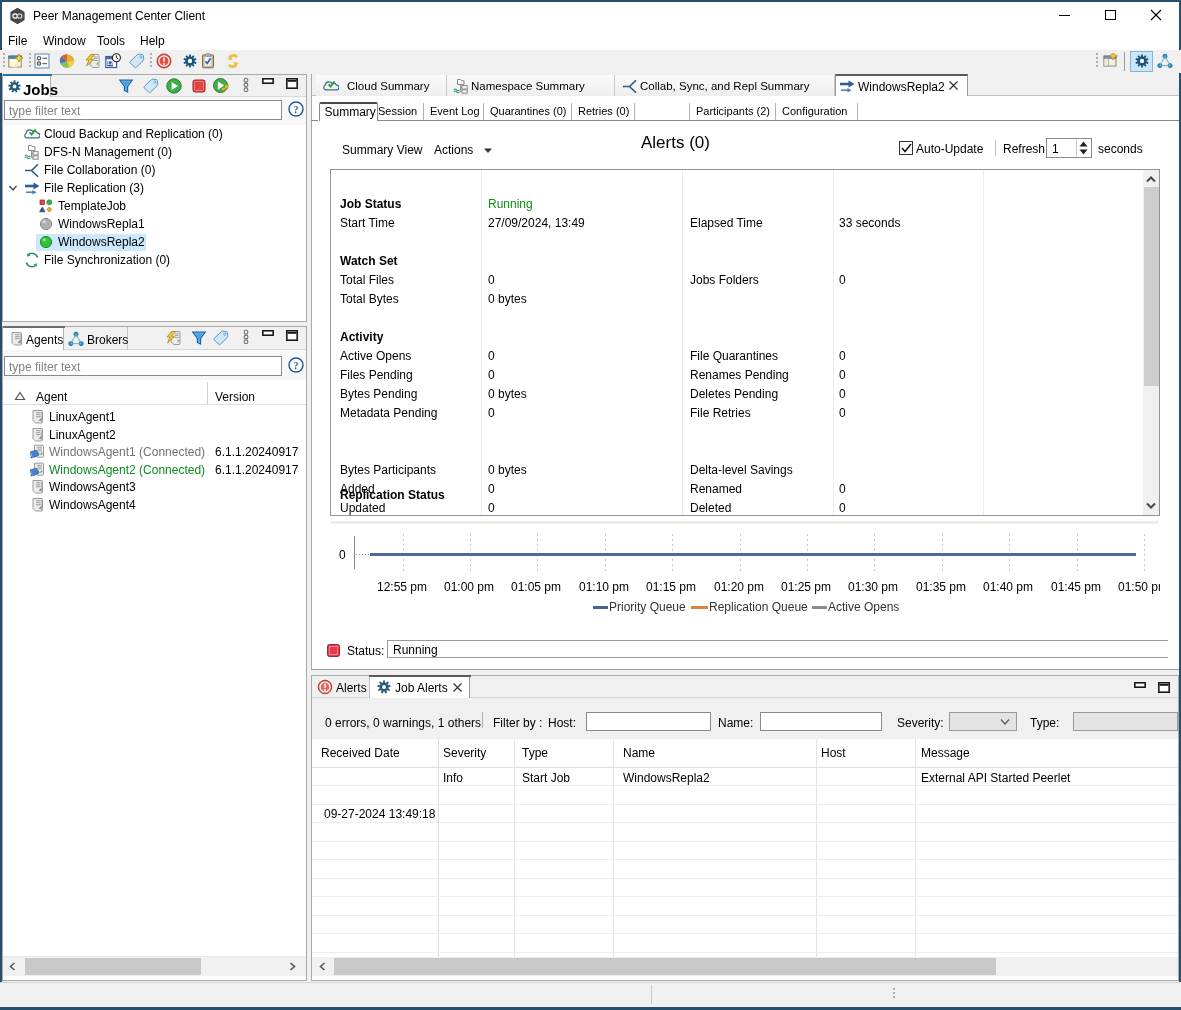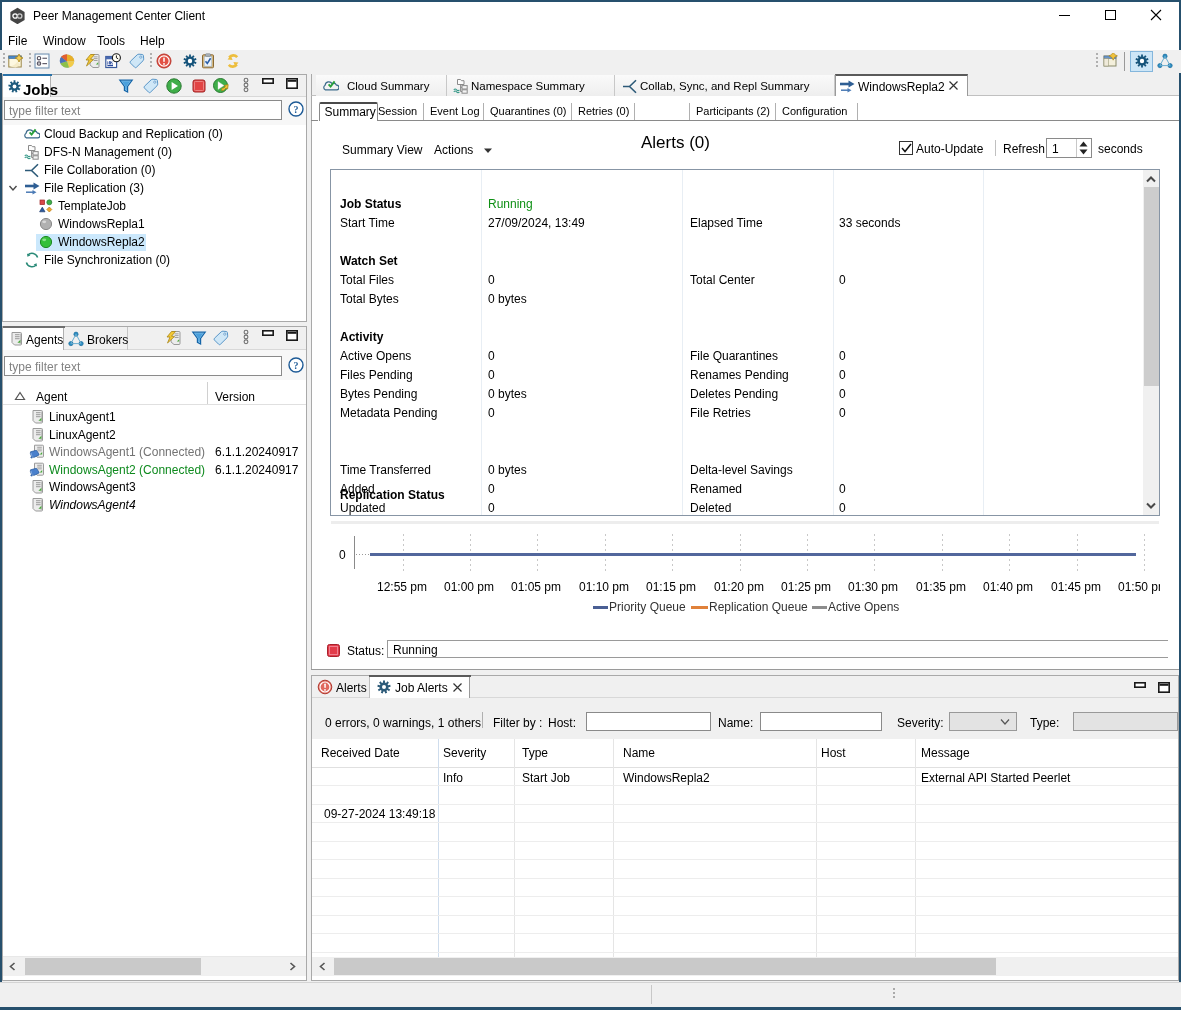--- a/index.html
+++ b/index.html
@@ -340,21 +340,21 @@
     </svg>
 <div class="abs" style="left:49px;top:480px;white-space:nowrap;color:#000;">WindowsAgent3</div>
 <svg class="abs" style="left:29px;top:497px;" width="16" height="16" viewBox="0 0 16 16">
       <path d="M4 1.5 h8.5 a1 1 0 0 1 1 1 v10.5 a1 1 0 0 1 -1 1 h-6 l-2.5 -2.5 Z" fill="#ececec" stroke="#9a9a9a"></path>
 <path d="M12.5 2.5 v10.5 h-1.5" fill="none" stroke="#c0c0c0"></path>
 <rect x="7" y="3.2" width="4.6" height="1" fill="#9a9a9a"></rect>
 <rect x="7" y="5.2" width="4.6" height="1" fill="#9a9a9a"></rect>
 <rect x="7" y="7.2" width="4.6" height="1" fill="#9a9a9a"></rect>
 <path d="M9.4 11.8 L12.4 11.8 L12.4 8.8 Z" fill="#4aa83c"></path>
     </svg>
-<div class="abs" style="left:49px;top:498px;white-space:nowrap;color:#000;font-style:italic;">WindowsAgent4</div>
+<div class="abs" style="left:49px;top:498px;white-space:nowrap;color:#000;">WindowsAgent4</div>
 <div class="abs" style="left:3px;top:956px;width:303px;height:1px;background:#e8e8e8;"></div>
 <div class="abs" style="left:3px;top:957px;width:303px;height:19px;background:#f0f0f0;"></div>
 <svg class="abs" style="left:8px;top:962px;" width="9" height="9" viewBox="0 0 9 9">
       <path d="M6.5 1 L2.5 4.5 L6.5 8" stroke="#555" stroke-width="1.6" fill="none"></path>
     </svg>
 <div class="abs" style="left:25px;top:958px;width:176px;height:17px;background:#c9c9c9;"></div>
 <svg class="abs" style="left:288px;top:962px;" width="9" height="9" viewBox="0 0 9 9">
       <path d="M2.5 1 L6.5 4.5 L2.5 8" stroke="#555" stroke-width="1.6" fill="none"></path>
     </svg>
 <div class="abs" style="left:311px;top:74px;width:868px;height:22px;background:#f0f0f0;border-left:1px solid #a9a9a9;border-bottom:1px solid #c0c0c0;"></div>
@@ -448,21 +448,21 @@
 <div class="abs" style="left:331px;top:521px;width:828px;height:3px;background:#ededed;"></div>
 <div class="abs" style="left:340px;top:197px;white-space:nowrap;color:#000;"><b>Job Status</b></div>
 <div class="abs" style="left:488px;top:197px;white-space:nowrap;color:#0f9015;">Running</div>
 <div class="abs" style="left:340px;top:216px;white-space:nowrap;color:#000;">Start Time</div>
 <div class="abs" style="left:488px;top:216px;white-space:nowrap;color:#000;">27/09/2024, 13:49</div>
 <div class="abs" style="left:690px;top:216px;white-space:nowrap;color:#000;">Elapsed Time</div>
 <div class="abs" style="left:839px;top:216px;white-space:nowrap;color:#000;">33 seconds</div>
 <div class="abs" style="left:340px;top:254px;white-space:nowrap;color:#000;"><b>Watch Set</b></div>
 <div class="abs" style="left:340px;top:273px;white-space:nowrap;color:#000;">Total Files</div>
 <div class="abs" style="left:488px;top:273px;white-space:nowrap;color:#000;">0</div>
-<div class="abs" style="left:690px;top:273px;white-space:nowrap;color:#000;">Total Center</div>
+<div class="abs" style="left:690px;top:273px;white-space:nowrap;color:#000;">Jobs Folders</div>
 <div class="abs" style="left:839px;top:273px;white-space:nowrap;color:#000;">0</div>
 <div class="abs" style="left:340px;top:292px;white-space:nowrap;color:#000;">Total Bytes</div>
 <div class="abs" style="left:488px;top:292px;white-space:nowrap;color:#000;">0 bytes</div>
 <div class="abs" style="left:340px;top:330px;white-space:nowrap;color:#000;"><b>Activity</b></div>
 <div class="abs" style="left:340px;top:349px;white-space:nowrap;color:#000;">Active Opens</div>
 <div class="abs" style="left:488px;top:349px;white-space:nowrap;color:#000;">0</div>
 <div class="abs" style="left:690px;top:349px;white-space:nowrap;color:#000;">File Quarantines</div>
 <div class="abs" style="left:839px;top:349px;white-space:nowrap;color:#000;">0</div>
 <div class="abs" style="left:340px;top:368px;white-space:nowrap;color:#000;">Files Pending</div>
 <div class="abs" style="left:488px;top:368px;white-space:nowrap;color:#000;">0</div>
@@ -470,21 +470,21 @@
 <div class="abs" style="left:839px;top:368px;white-space:nowrap;color:#000;">0</div>
 <div class="abs" style="left:340px;top:387px;white-space:nowrap;color:#000;">Bytes Pending</div>
 <div class="abs" style="left:488px;top:387px;white-space:nowrap;color:#000;">0 bytes</div>
 <div class="abs" style="left:690px;top:387px;white-space:nowrap;color:#000;">Deletes Pending</div>
 <div class="abs" style="left:839px;top:387px;white-space:nowrap;color:#000;">0</div>
 <div class="abs" style="left:340px;top:406px;white-space:nowrap;color:#000;">Metadata Pending</div>
 <div class="abs" style="left:488px;top:406px;white-space:nowrap;color:#000;">0</div>
 <div class="abs" style="left:690px;top:406px;white-space:nowrap;color:#000;">File Retries</div>
 <div class="abs" style="left:839px;top:406px;white-space:nowrap;color:#000;">0</div>
 <div class="abs" style="left:340px;top:444px;white-space:nowrap;color:#000;margin-top:44px;"><b>Replication Status</b></div>
-<div class="abs" style="left:340px;top:463px;white-space:nowrap;color:#000;">Time Transferred</div>
+<div class="abs" style="left:340px;top:463px;white-space:nowrap;color:#000;">Bytes Participants</div>
 <div class="abs" style="left:488px;top:463px;white-space:nowrap;color:#000;">0 bytes</div>
 <div class="abs" style="left:690px;top:463px;white-space:nowrap;color:#000;">Delta-level Savings</div>
 <div class="abs" style="left:340px;top:482px;white-space:nowrap;color:#000;">Added</div>
 <div class="abs" style="left:488px;top:482px;white-space:nowrap;color:#000;">0</div>
 <div class="abs" style="left:690px;top:482px;white-space:nowrap;color:#000;">Renamed</div>
 <div class="abs" style="left:839px;top:482px;white-space:nowrap;color:#000;">0</div>
 <div class="abs" style="left:340px;top:501px;white-space:nowrap;color:#000;">Updated</div>
 <div class="abs" style="left:488px;top:501px;white-space:nowrap;color:#000;">0</div>
 <div class="abs" style="left:690px;top:501px;white-space:nowrap;color:#000;">Deleted</div>
 <div class="abs" style="left:839px;top:501px;white-space:nowrap;color:#000;">0</div>

